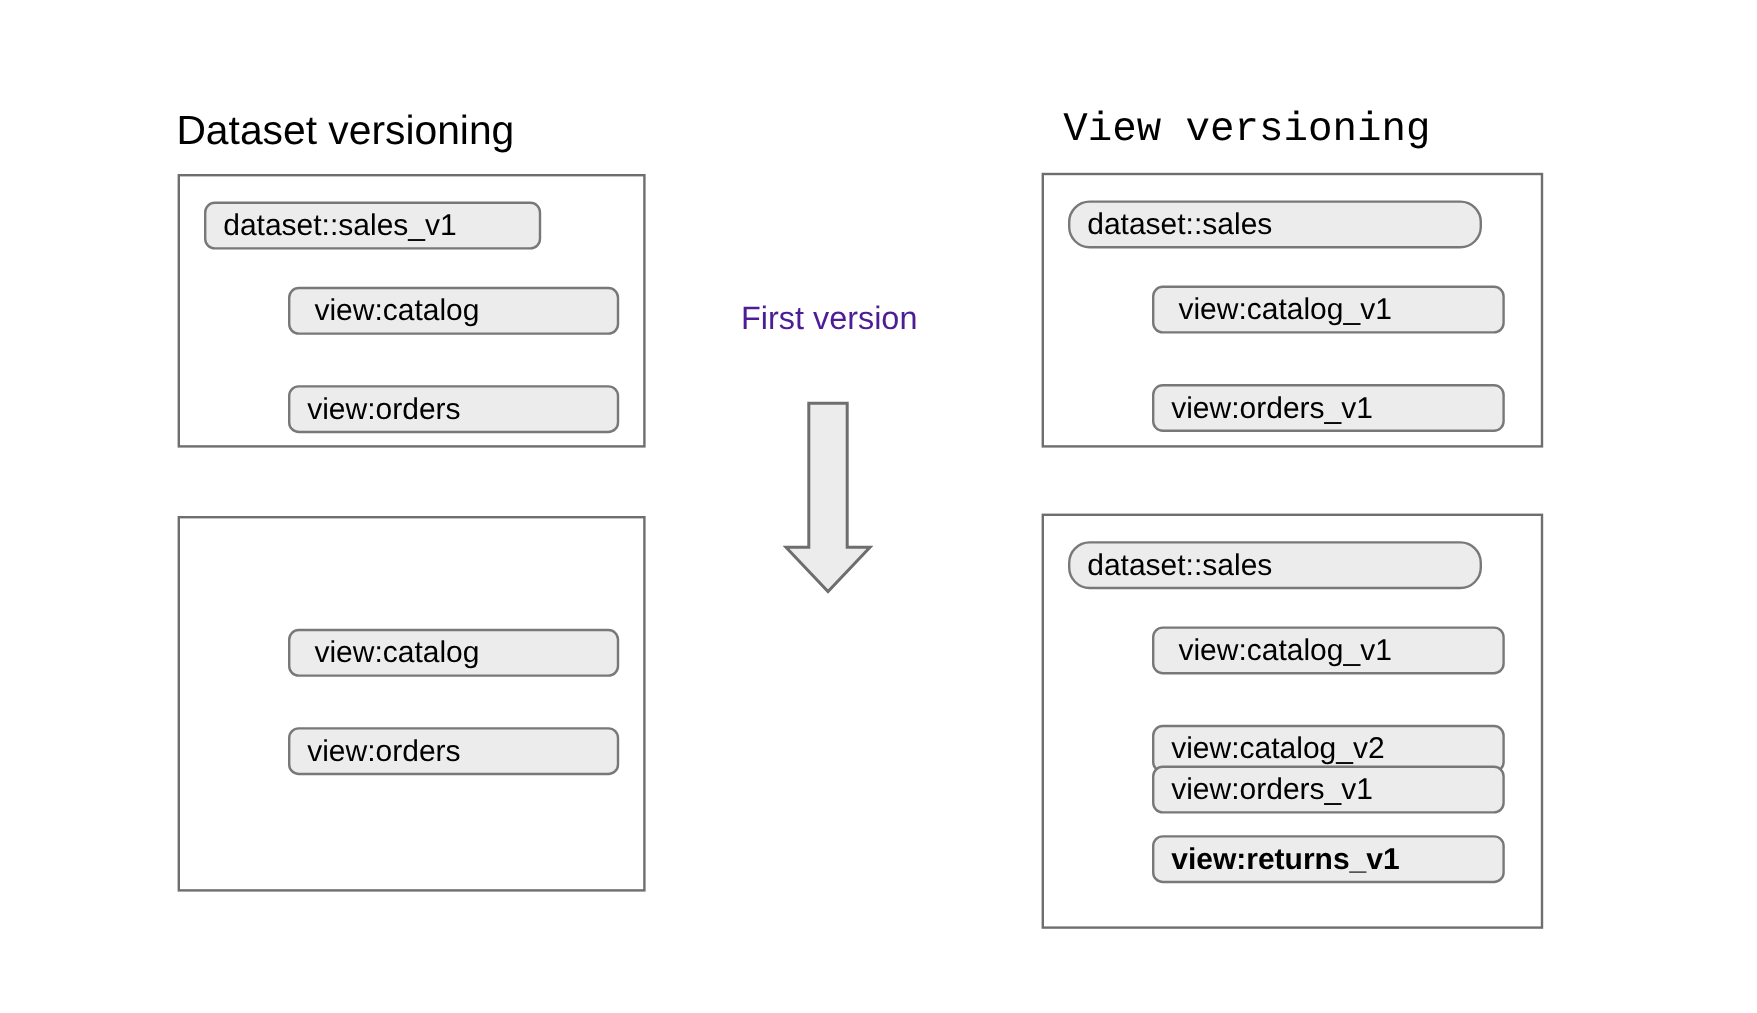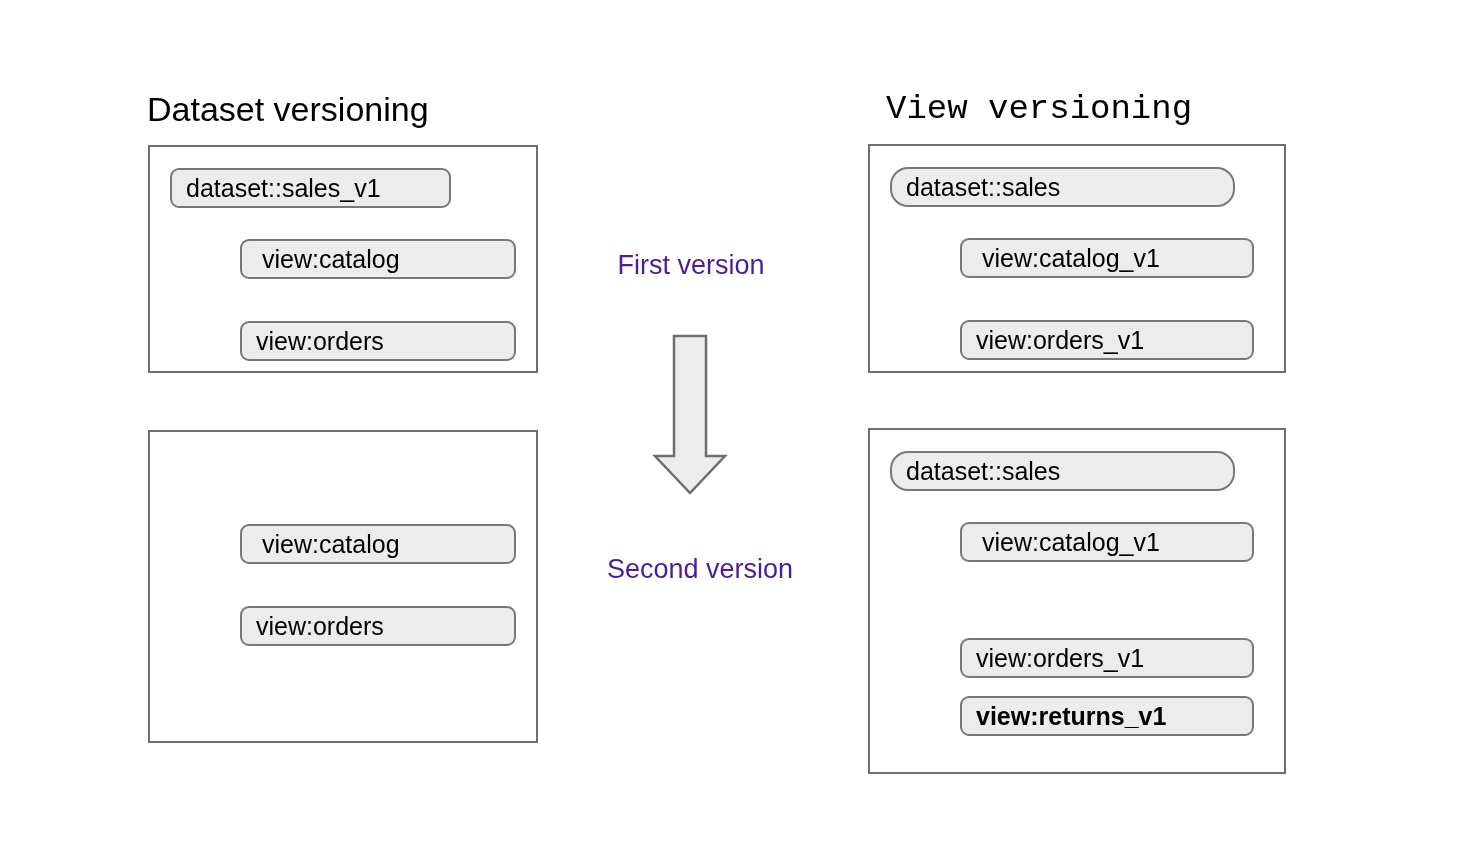--- a/index.html
+++ b/index.html
@@ -124,25 +124,25 @@
 
   <div class="group-box" id="group-vw-v1">
     <div class="pill pill-dataset slot-ds">dataset::sales</div>
     <div class="pill pill-view slot-0">view:catalog_v1</div>
     <div class="pill pill-view slot-1">view:orders_v1</div>
   </div>
 
   <div class="group-box" id="group-vw-v2">
     <div class="pill pill-dataset slot-ds">dataset::sales</div>
     <div class="pill pill-view slot-0">view:catalog_v1</div>
+    <div class="pill pill-view slot-1">view:catalog_v2</div>
     <div class="pill pill-view slot-2">view:orders_v1</div>
     <div class="pill pill-view slot-3">view:returns_v1</div>
   </div>
 
   <div class="center-label" id="label-first">First version</div>
 
   <svg id="down-arrow" viewBox="0 0 76 162" xmlns="http://www.w3.org/2000/svg">
     <polygon points="22,2 54,2 54,122 73,122 38,159 3,122 22,122" fill="#ececec" stroke="#6e6e6e" stroke-width="2.5" stroke-linejoin="miter"></polygon>
   </svg>
 
-  <div class="center-label" id="label-second">Second version</div>
 
 </div>
 
 </body></html>

